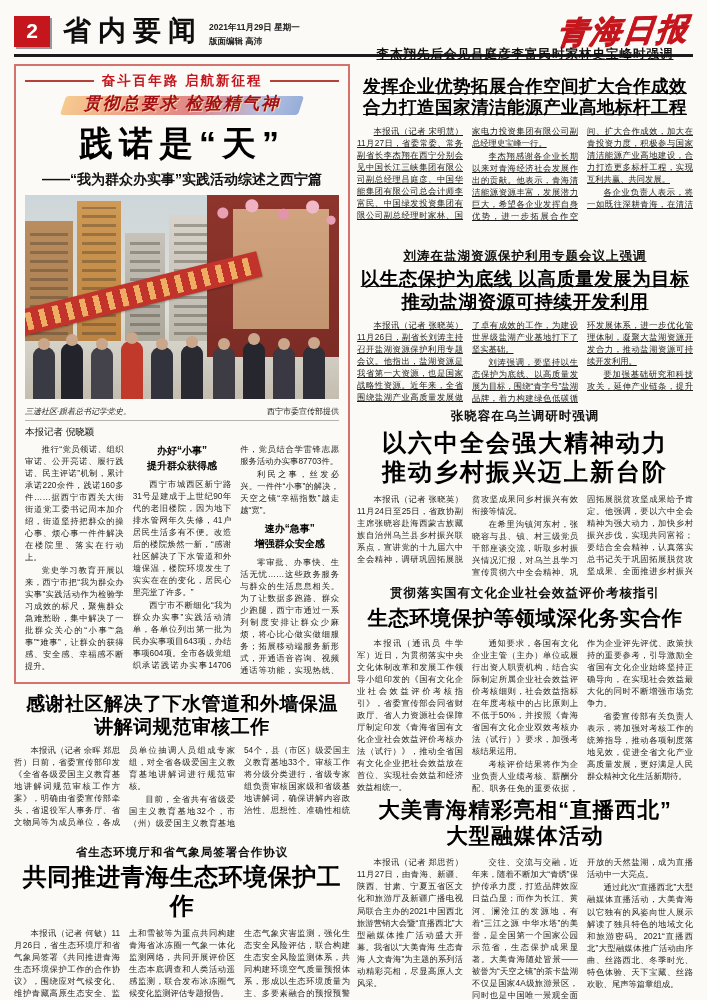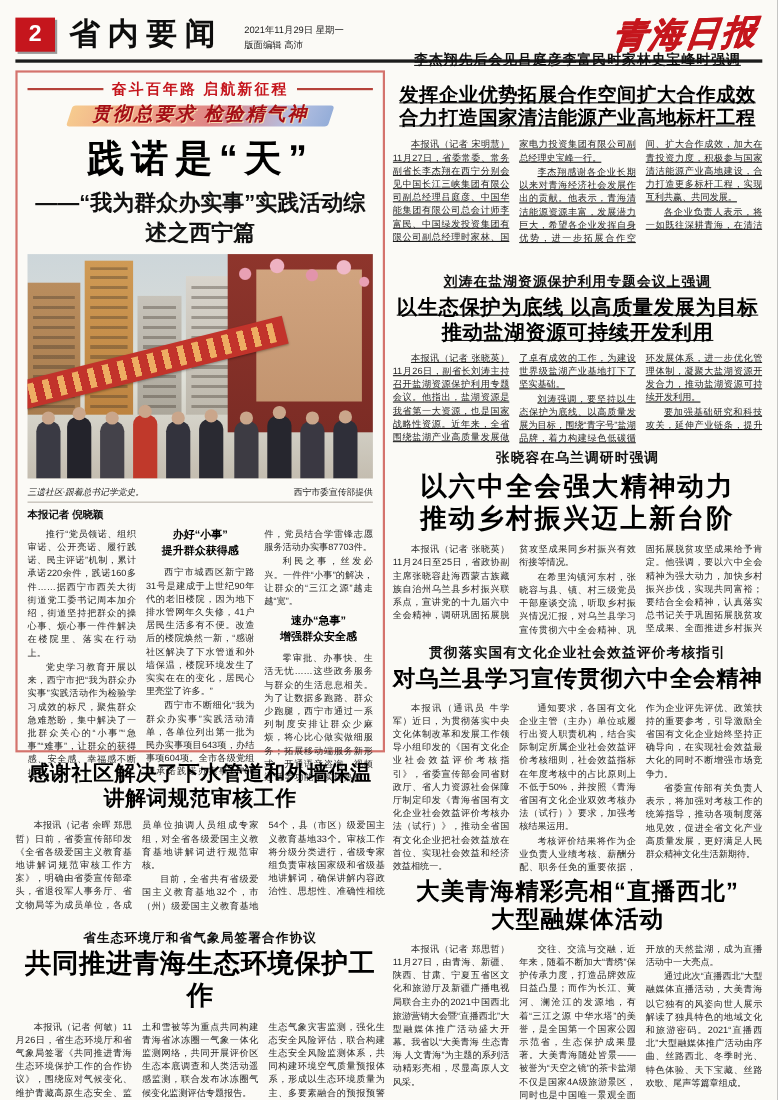--- a/index.html
+++ b/index.html
@@ -7,21 +7,21 @@
   .page {
     width:707px; height:1000px; position:relative; margin:0 auto;
     background:#fbfaf6; color:#1a1a1a; overflow:hidden;
     font-family:"Liberation Sans", sans-serif;
   }
   
   .header { position:absolute; left:14px; top:10px; right:14px; height:42px; display:flex; align-items:center; }
   .pagenum { width:36px; height:31px; background:#c5161d; color:#fff; font-size:21px; font-weight:bold;
     display:flex; align-items:center; justify-content:center; box-shadow:2px 2px 0 #999; }
   .section-title { font-size:28px; font-weight:900; letter-spacing:7px; margin-left:13px; color:#0d0d0d; }
-  .dateblock { margin-left:19px; font-size:8.5px; color:#222; line-height:1.7; font-weight:normal; padding-top:6px;}
+  .dateblock { margin-left:6px; font-size:8.5px; color:#222; line-height:1.7; font-weight:bold; padding-top:6px;}
   .masthead { margin-left:auto; color:#c5161d; font-size:31px; font-weight:bold; font-style:italic;
     font-family:"DejaVu Serif", serif; letter-spacing:2px; transform:rotate(-2deg) skewX(-8deg);
     text-shadow:1px 0 0 #c5161d, 0 1px 0 #c5161d; padding-right:4px; }
   .header-rule { position:absolute; left:14px; right:14px; top:54px; height:3px; background:#1c1c1c; }
 
   
   .kicker { text-align:center; font-weight:700; font-size:12.5px; color:#111; letter-spacing:1px; }
   .hl { text-align:center; font-weight:900; color:#000; line-height:1.22; letter-spacing:0.5px; }
   .cols3 { column-count:3; column-gap:9px; text-align:justify; font-size:8.3px; line-height:1.45;
     color:#1f1f1f; overflow:hidden; }
@@ -34,21 +34,21 @@
   .eyebrow { display:flex; align-items:center; gap:8px; color:#c5161d; font-weight:800; font-size:13.5px;
     letter-spacing:2px; justify-content:center; }
   .eyebrow:before, .eyebrow:after { content:""; flex:1; height:2px; background:#b5423a; }
   .banner { position:relative; text-align:center; margin-top:2px; height:26px; }
   .banner .swash { position:absolute; left:38px; right:38px; top:4px; bottom:3px;
     background:linear-gradient(100deg,#f2a53a 0%,#e2572f 30%,#c8262b 55%,#7a8fd0 85%,#3f6ec0 100%);
     opacity:.55; transform:skewX(-18deg); border-radius:3px; }
   .banner .banner-text { position:relative; color:#a50f16; font-weight:900; font-style:italic;
     font-size:17px; letter-spacing:2px; text-shadow:1px 1px 0 #f6d9b0; }
   .lead-hl { font-size:34px; font-weight:900; text-align:center; letter-spacing:6px; margin-top:3px; color:#000; }
-  .lead-sub { font-size:20px; font-weight:bold; text-align:center; margin-top:4px; color:#111; }
+  .lead-sub { font-size:14px; font-weight:bold; text-align:center; margin-top:4px; color:#111; }
 
   
   .photo { position:relative; margin-top:6px; width:100%; height:204px; overflow:hidden;
     background:linear-gradient(#cdd6da 0%, #dfe0d8 55%, #c4bdb0 100%); }
   .bld { position:absolute; bottom:58px; }
   .bld1 { left:0;   width:48px; height:120px; background:linear-gradient(#b98d5e,#a87c4e); }
   .bld2 { left:52px; width:44px; height:140px; background:linear-gradient(#cf9a55,#bd8340); }
   .bld3 { left:100px; width:40px; height:108px; background:linear-gradient(#c7c3ba,#aba69a); }
   .bld4 { left:144px; width:52px; height:126px; background:linear-gradient(#d8d4cc,#bdb8ac); }
   .bld-windows { position:absolute; inset:6px 5px; background:
@@ -72,21 +72,21 @@
   .person:after { content:""; position:absolute; top:-9px; left:5px; width:12px; height:12px; border-radius:50%; background:#caa68b; }
   .p1{left:8px;background:#3a3a44;} .p2{left:36px;height:56px;background:#23232b;}
   .p3{left:66px;background:#44424a;} .p4{left:96px;height:58px;background:#c0392b;}
   .p5{left:126px;background:#33333d;} .p6{left:156px;height:54px;background:#2a2a32;}
   .p7{left:188px;background:#3d3b43;} .p8{left:218px;height:57px;background:#26262e;}
   .p9{left:248px;background:#3a3842;} .p10{left:278px;height:53px;background:#2f2f39;}
 
   .caption-row { display:flex; justify-content:space-between; margin-top:7px; font-size:8px; color:#222; }
   .caption-left { font-family:"Liberation Serif", serif; font-style:italic; }
   .cap-rule { height:1px; background:#b9b3ab; margin-top:3px; }
-  .byline { font-weight:bold; font-size:9.5px; margin-top:5px; color:#111; }
+  .byline { font-weight:normal; font-size:9.5px; margin-top:5px; color:#111; }
   .lead-body { margin-top:4px; height:242px; }
 
   
   .article-edu { position:absolute; left:14px; top:692px; width:336px; }
   .edu-hl { font-size:19px; }
   .article-edu .cols3 { margin-top:6px; height:96px; }
   .article-eco { position:absolute; left:14px; top:845px; width:336px; }
   .eco-kicker { font-size:11.5px; }
   .eco-hl { font-size:24px; margin-top:2px; }
   .article-eco .cols3 { margin-top:6px; height:122px; }
@@ -180,21 +180,21 @@
 
     <div class="cols3 lead-body">
       <p>推行“党员领诺、组织审诺、公开亮诺、履行践诺、民主评诺”机制，累计承诺220余件，践诺160多件……据西宁市西关大街街道党工委书记周本加介绍，街道坚持把群众的操心事、烦心事一件件解决在楼院里、落实在行动上。</p>
       <p>党史学习教育开展以来，西宁市把“我为群众办实事”实践活动作为检验学习成效的标尺，聚焦群众急难愁盼，集中解决了一批群众关心的“小事”“急事”“难事”，让群众的获得感、安全感、幸福感不断提升。</p>
       <div class="xhead">
         <div>办好“小事”</div>
         <div>提升群众获得感</div>
       </div>
       <p>西宁市城西区新宁路31号是建成于上世纪90年代的老旧楼院，因为地下排水管网年久失修，41户居民生活多有不便。改造后的楼院焕然一新，“感谢社区解决了下水管道和外墙保温，楼院环境发生了实实在在的变化，居民心里亮堂了许多。”</p>
       <p>西宁市不断细化“我为群众办实事”实践活动清单，各单位列出第一批为民办实事项目643项，办结事项604项。全市各级党组织承诺践诺办实事14706件，党员结合学雷锋志愿服务活动办实事87703件。</p>
-      <p>利民之事，丝发必兴。一件件“小事”的解决，让群众的“三江之源”越走越“宽”。</p>
+      <p>利民之事，丝发必兴。一件件“小事”的解决，天空之镜“幸福指数”越走越“宽”。</p>
       <div class="xhead">
         <div>速办“急事”</div>
         <div>增强群众安全感</div>
       </div>
       <p>零审批、办事快、生活无忧……这些政务服务与群众的生活息息相关。为了让数据多跑路、群众少跑腿，西宁市通过一系列制度安排让群众少麻烦，将心比心做实做细服务；拓展移动端服务新形式，开通语音咨询、视频通话等功能，实现热线、网络、实体三大平台融合发展。（下转第七版）</p>
     </div>
   </div>
 
   <div class="article-edu">
     <div class="hl edu-hl">
@@ -250,21 +250,21 @@
       <div>推动乡村振兴迈上新台阶</div>
     </div>
     <div class="cols3">
       <p>本报讯（记者 张晓英）11月24日至25日，省政协副主席张晓容赴海西蒙古族藏族自治州乌兰县乡村振兴联系点，宣讲党的十九届六中全会精神，调研巩固拓展脱贫攻坚成果同乡村振兴有效衔接等情况。</p>
       <p>在希里沟镇河东村，张晓容与县、镇、村三级党员干部座谈交流，听取乡村振兴情况汇报，对乌兰县学习宣传贯彻六中全会精神、巩固拓展脱贫攻坚成果给予肯定。他强调，要以六中全会精神为强大动力，加快乡村振兴步伐，实现共同富裕；要结合全会精神，认真落实总书记关于巩固拓展脱贫攻坚成果、全面推进乡村振兴的重要论述，推动乡村振兴迈上新台阶。</p>
     </div>
   </div>
 
   <div class="r art-cult">
     <div class="kicker">贯彻落实国有文化企业社会效益评价考核指引</div>
-    <div class="hl cult-hl">对乌兰县学习宣传贯彻六中全会精神</div>
+    <div class="hl cult-hl">生态环境保护等领域深化务实合作</div>
     <div class="cols3">
       <p>本报讯（通讯员 牛学军）近日，为贯彻落实中央文化体制改革和发展工作领导小组印发的《国有文化企业社会效益评价考核指引》，省委宣传部会同省财政厅、省人力资源社会保障厅制定印发《青海省国有文化企业社会效益评价考核办法（试行）》，推动全省国有文化企业把社会效益放在首位、实现社会效益和经济效益相统一。</p>
       <p>通知要求，各国有文化企业主管（主办）单位或履行出资人职责机构，结合实际制定所属企业社会效益评价考核细则，社会效益指标在年度考核中的占比原则上不低于50%，并按照《青海省国有文化企业双效考核办法（试行）》要求，加强考核结果运用。</p>
       <p>考核评价结果将作为企业负责人业绩考核、薪酬分配、职务任免的重要依据，作为企业评先评优、政策扶持的重要参考，引导激励全省国有文化企业始终坚持正确导向，在实现社会效益最大化的同时不断增强市场竞争力。</p>
       <p>省委宣传部有关负责人表示，将加强对考核工作的统筹指导，推动各项制度落地见效，促进全省文化产业高质量发展，更好满足人民群众精神文化生活新期待。</p>
     </div>
   </div>
 
   <div class="r art-media">
     <div class="hl media-hl">

